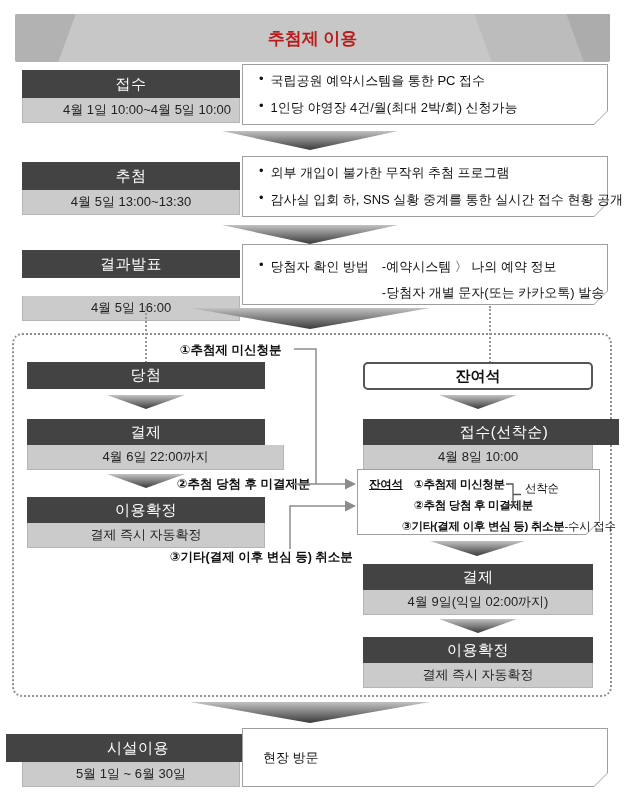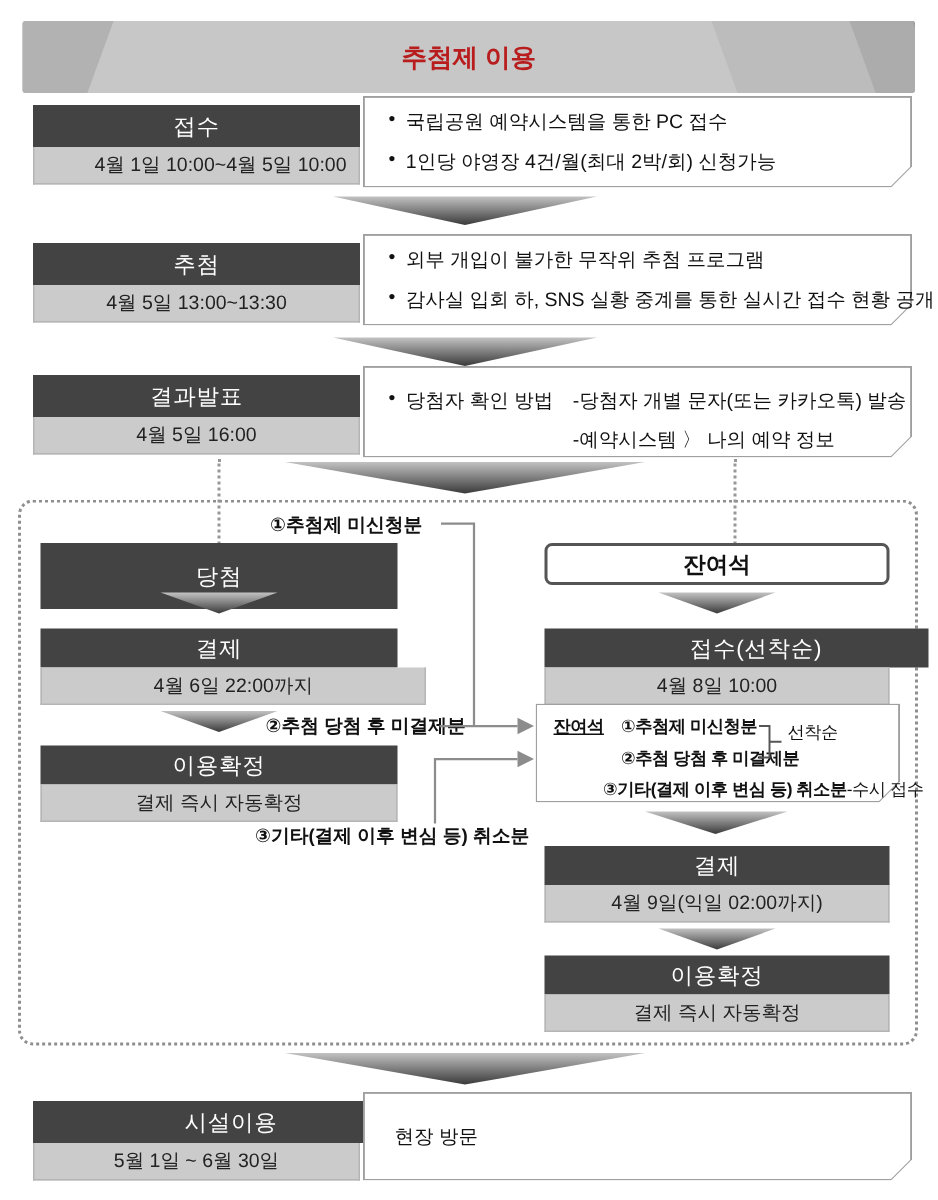--- a/index.html
+++ b/index.html
@@ -90,42 +90,42 @@
         <span>외부 개입이 불가한 무작위 추첨 프로그램</span>
       </div>
       <div class="brow">
         <span class="dot">•</span>
         <span>감사실 입회 하, SNS 실황 중계를 통한 실시간 접수 현황 공개</span>
       </div>
     </div>
   </div>
 
   <div class="abs hdr" style="left:22px;top:250px;width:218px;height:28px;">결과발표</div>
-  <div class="abs sub" style="left:22px;top:278px;width:218px;height:25px;">4월 5일 16:00</div>
+  <div class="abs sub" style="left:22px;top:296px;width:218px;height:25px;">4월 5일 16:00</div>
   <div class="ibox" style="left:242px;top:244px;width:366px;height:61px;">
     <div class="edge"></div>
     <div class="fill"></div>
     <div class="content" style="justify-content:flex-start;padding-top:13px;">
       <div class="brow">
         <span class="dot">•</span>
         <span>당첨자 확인 방법</span>
         <span class="det-col" style="margin-left:6px;">
+          <span>-예약시스템 〉 나의 예약 정보</span>
           <span>-당첨자 개별 문자(또는 카카오톡) 발송</span>
-          <span>-예약시스템 〉 나의 예약 정보</span>
         </span>
       </div>
     </div>
   </div>
 
   <div class="abs dashed"></div>
   <div class="abs dotv" style="left:145px;"></div>
   <div class="abs dotv" style="left:489px;"></div>
 
   <div class="abs numlabel" style="left:180px;top:342px;">①추첨제 미신청분</div>
-  <div class="abs hdr" style="left:27px;top:362px;width:238px;height:44px;">당첨</div>
+  <div class="abs hdr" style="left:27px;top:362px;width:238px;height:27px;">당첨</div>
 
   <div class="abs hdr" style="left:27px;top:419px;width:238px;height:26px;">결제</div>
   <div class="abs sub" style="left:27px;top:445px;width:257px;height:25px;">4월 6일 22:00까지</div>
 
   <div class="abs numlabel" style="left:177px;top:476px;">②추첨 당첨 후 미결제분</div>
 
   <div class="abs hdr" style="left:27px;top:497px;width:238px;height:26px;">이용확정</div>
   <div class="abs sub" style="left:27px;top:523px;width:238px;height:25px;">결제 즉시 자동확정</div>
 
   <div class="abs numlabel" style="left:170px;top:549px;">③기타(결제 이후 변심 등) 취소분</div>
@@ -146,21 +146,21 @@
     </div>
     <div class="dtxt reg abs" style="left:168px;top:12px;font-weight:normal;">선착순</div>
   </div>
 
   <div class="abs hdr" style="left:363px;top:564px;width:230px;height:26px;">결제</div>
   <div class="abs sub" style="left:363px;top:590px;width:230px;height:25px;">4월 9일(익일 02:00까지)</div>
 
   <div class="abs hdr" style="left:363px;top:637px;width:230px;height:26px;">이용확정</div>
   <div class="abs sub" style="left:363px;top:663px;width:230px;height:25px;">결제 즉시 자동확정</div>
 
-  <div class="abs hdr" style="left:22px;top:734px;width:264px;height:28px;">시설이용</div>
+  <div class="abs hdr" style="left:6px;top:734px;width:264px;height:28px;">시설이용</div>
   <div class="abs sub" style="left:22px;top:762px;width:218px;height:25px;">5월 1일 ~ 6월 30일</div>
   <div class="ibox" style="left:242px;top:728px;width:366px;height:59px;">
     <div class="edge"></div>
     <div class="fill"></div>
     <div class="content" style="padding-left:20px;">
       <div class="brow">
         <span>현장 방문</span>
       </div>
     </div>
   </div>

